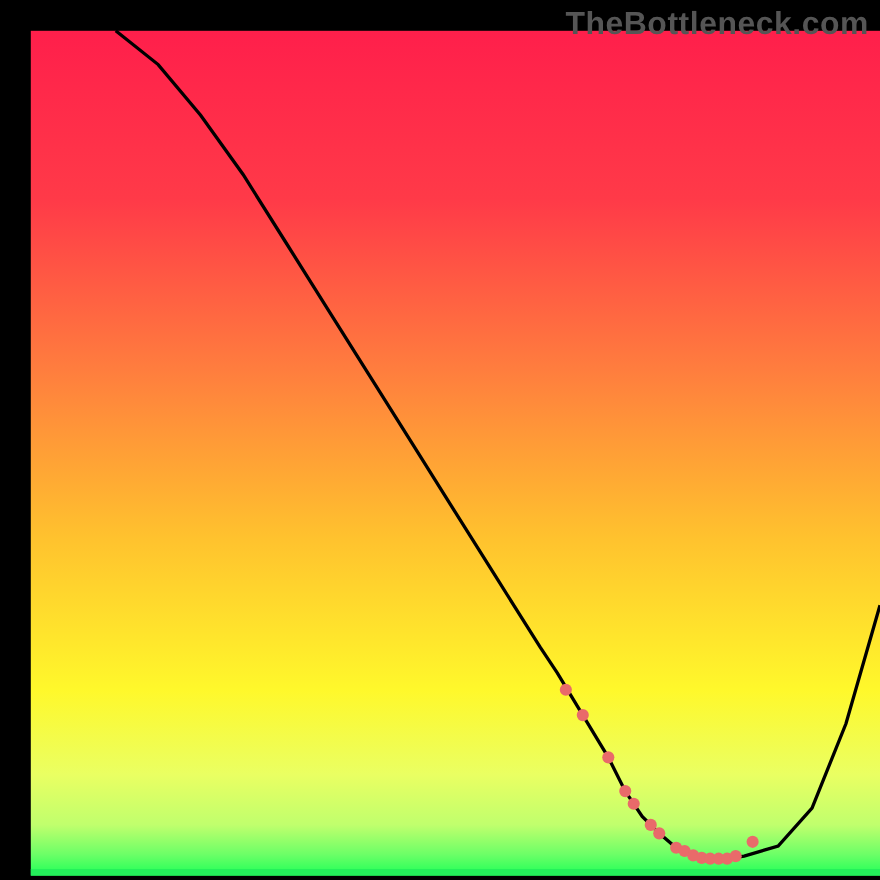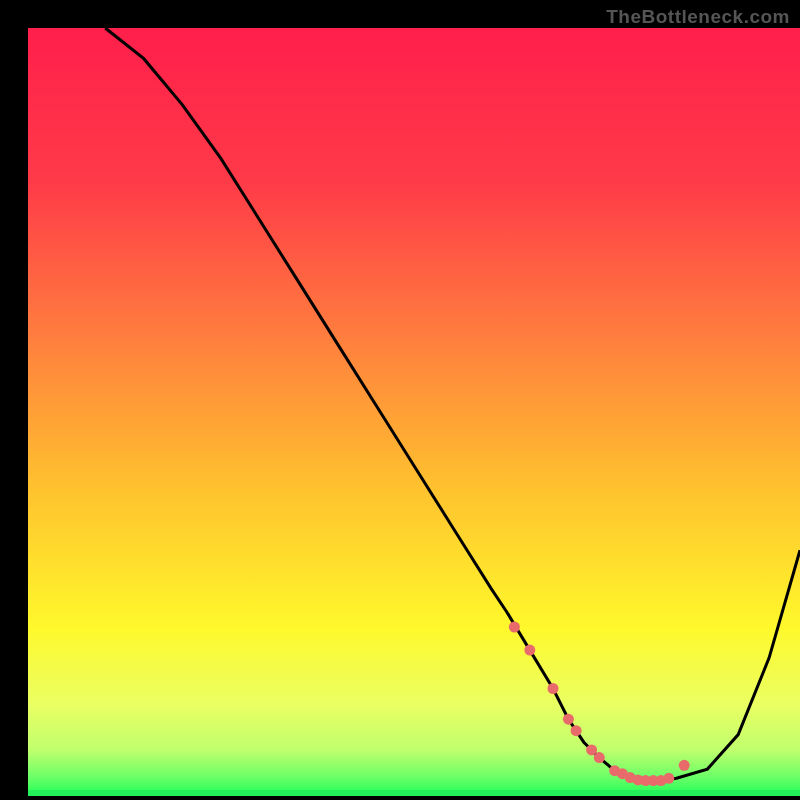--- a/index.html
+++ b/index.html
@@ -15,21 +15,21 @@
     position: relative;
     width: 800px;
     height: 800px;
     background: #000;
   }
   .watermark {
     position: absolute;
     top: 6px;
     right: 10px;
     color: #555;
-    font-size: 19px;
+    font-size: 29px;
     font-weight: 600;
     letter-spacing: 0.5px;
     z-index: 10;
     user-select: none;
   }
   svg {
     display: block;
   }
 </style>
 </head>

